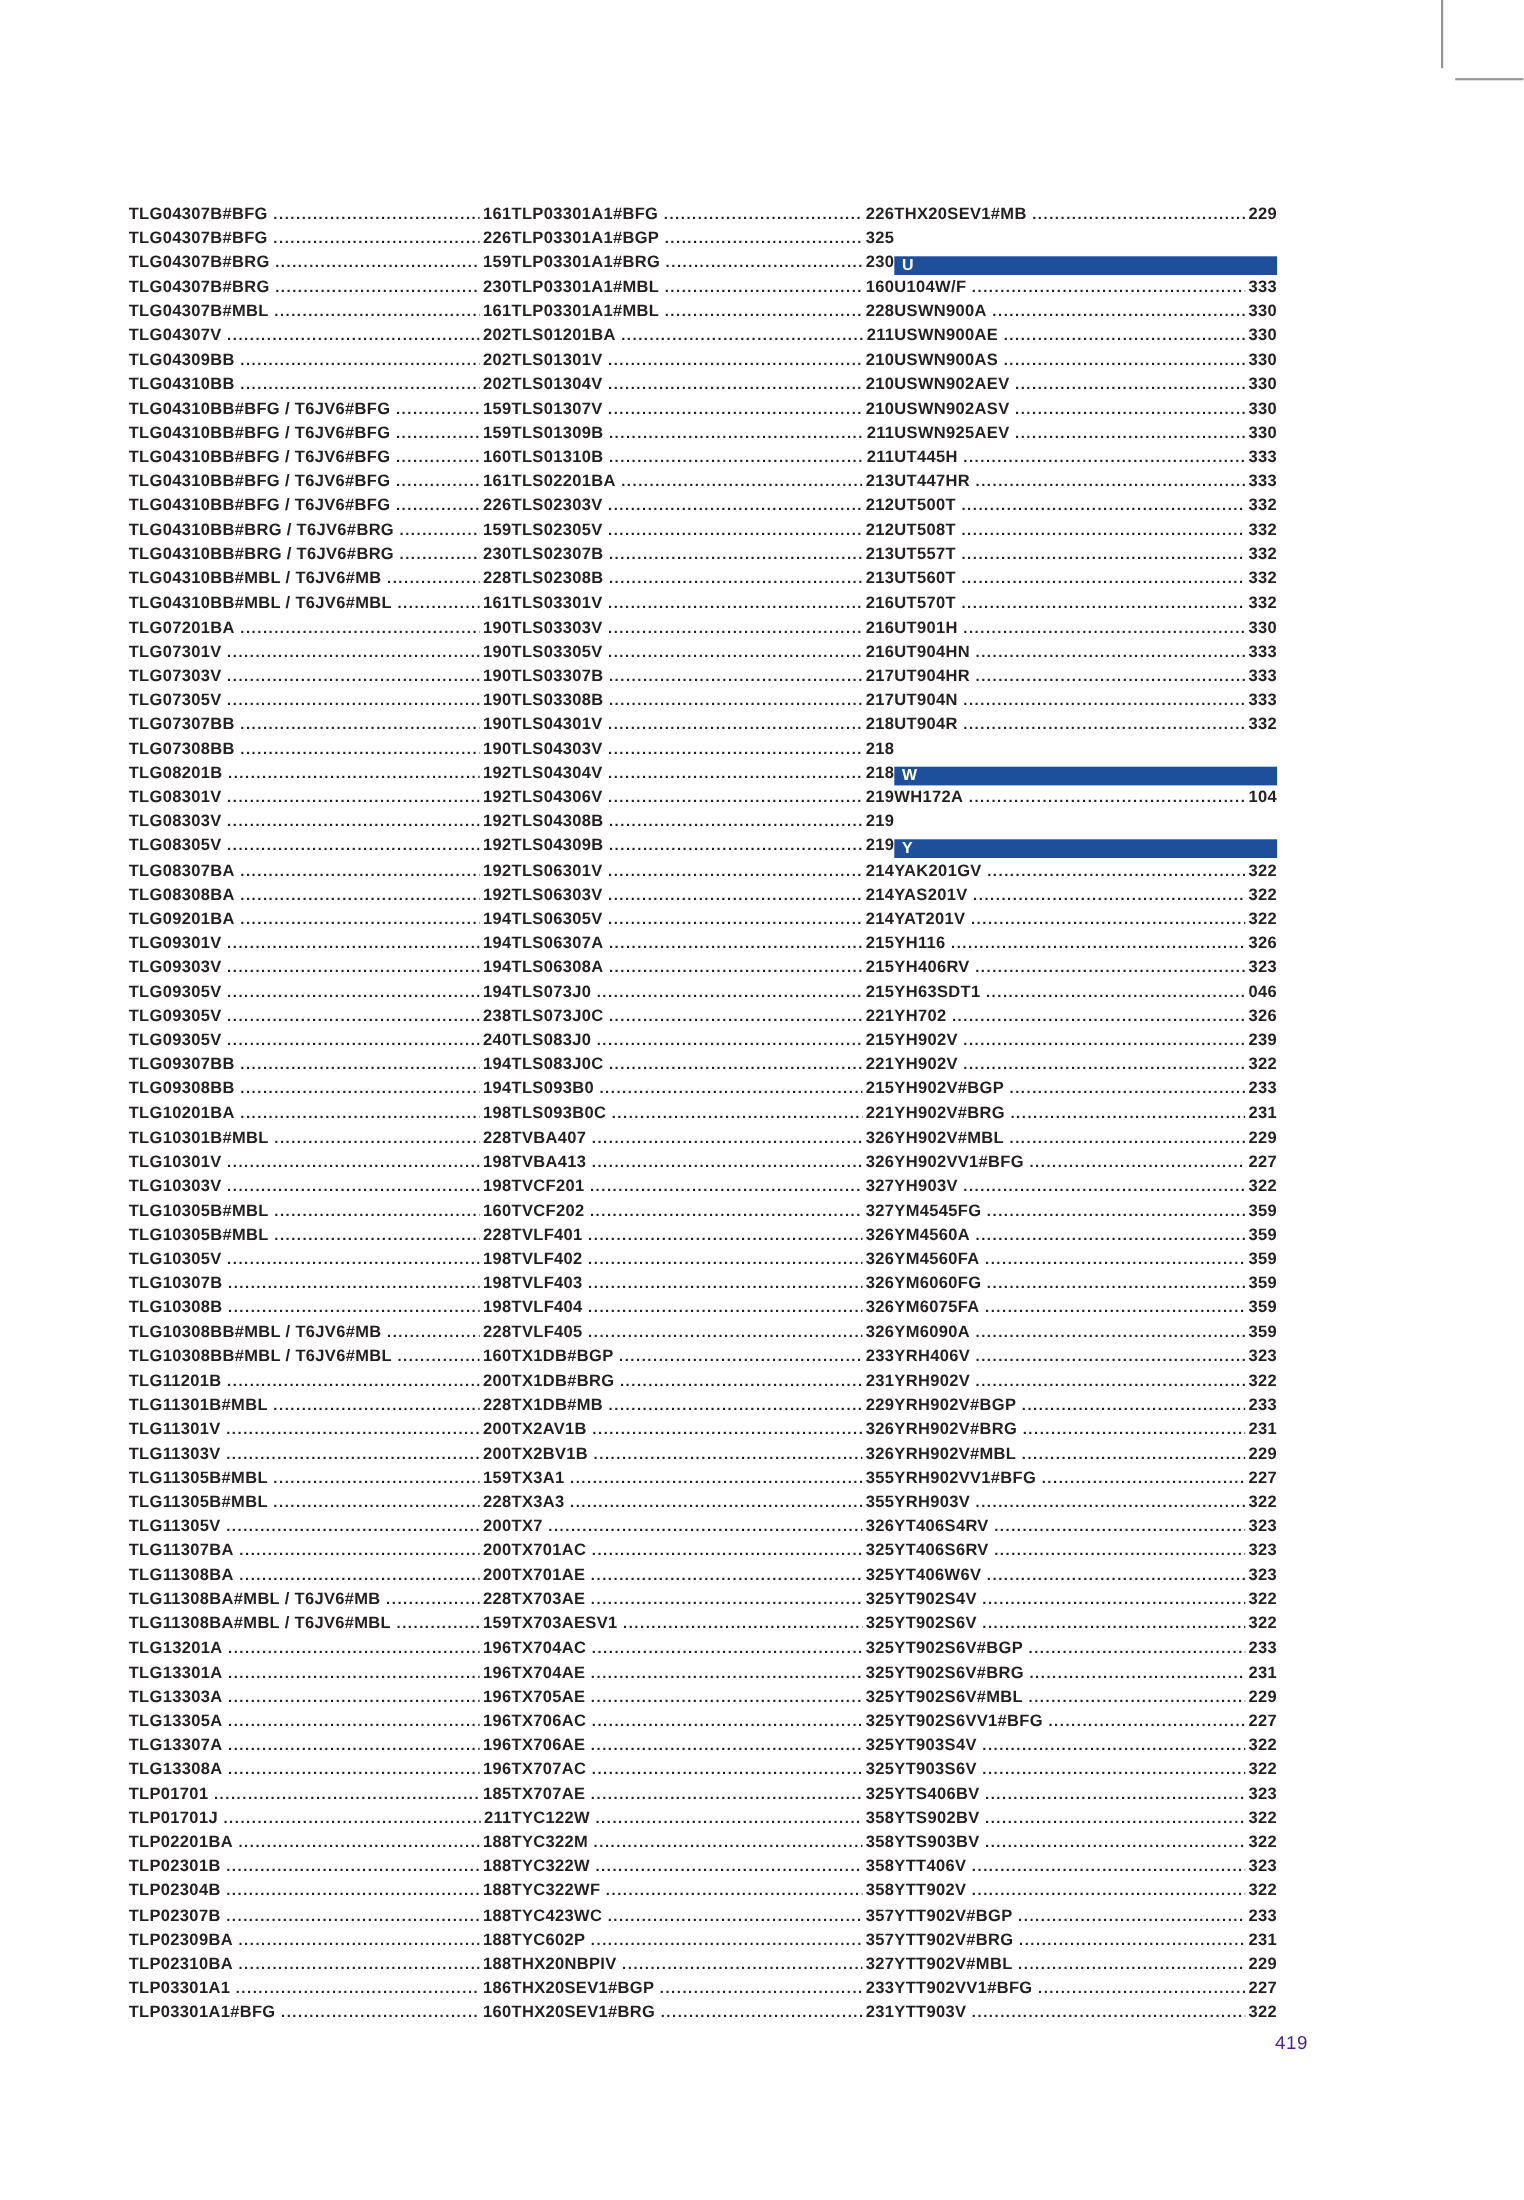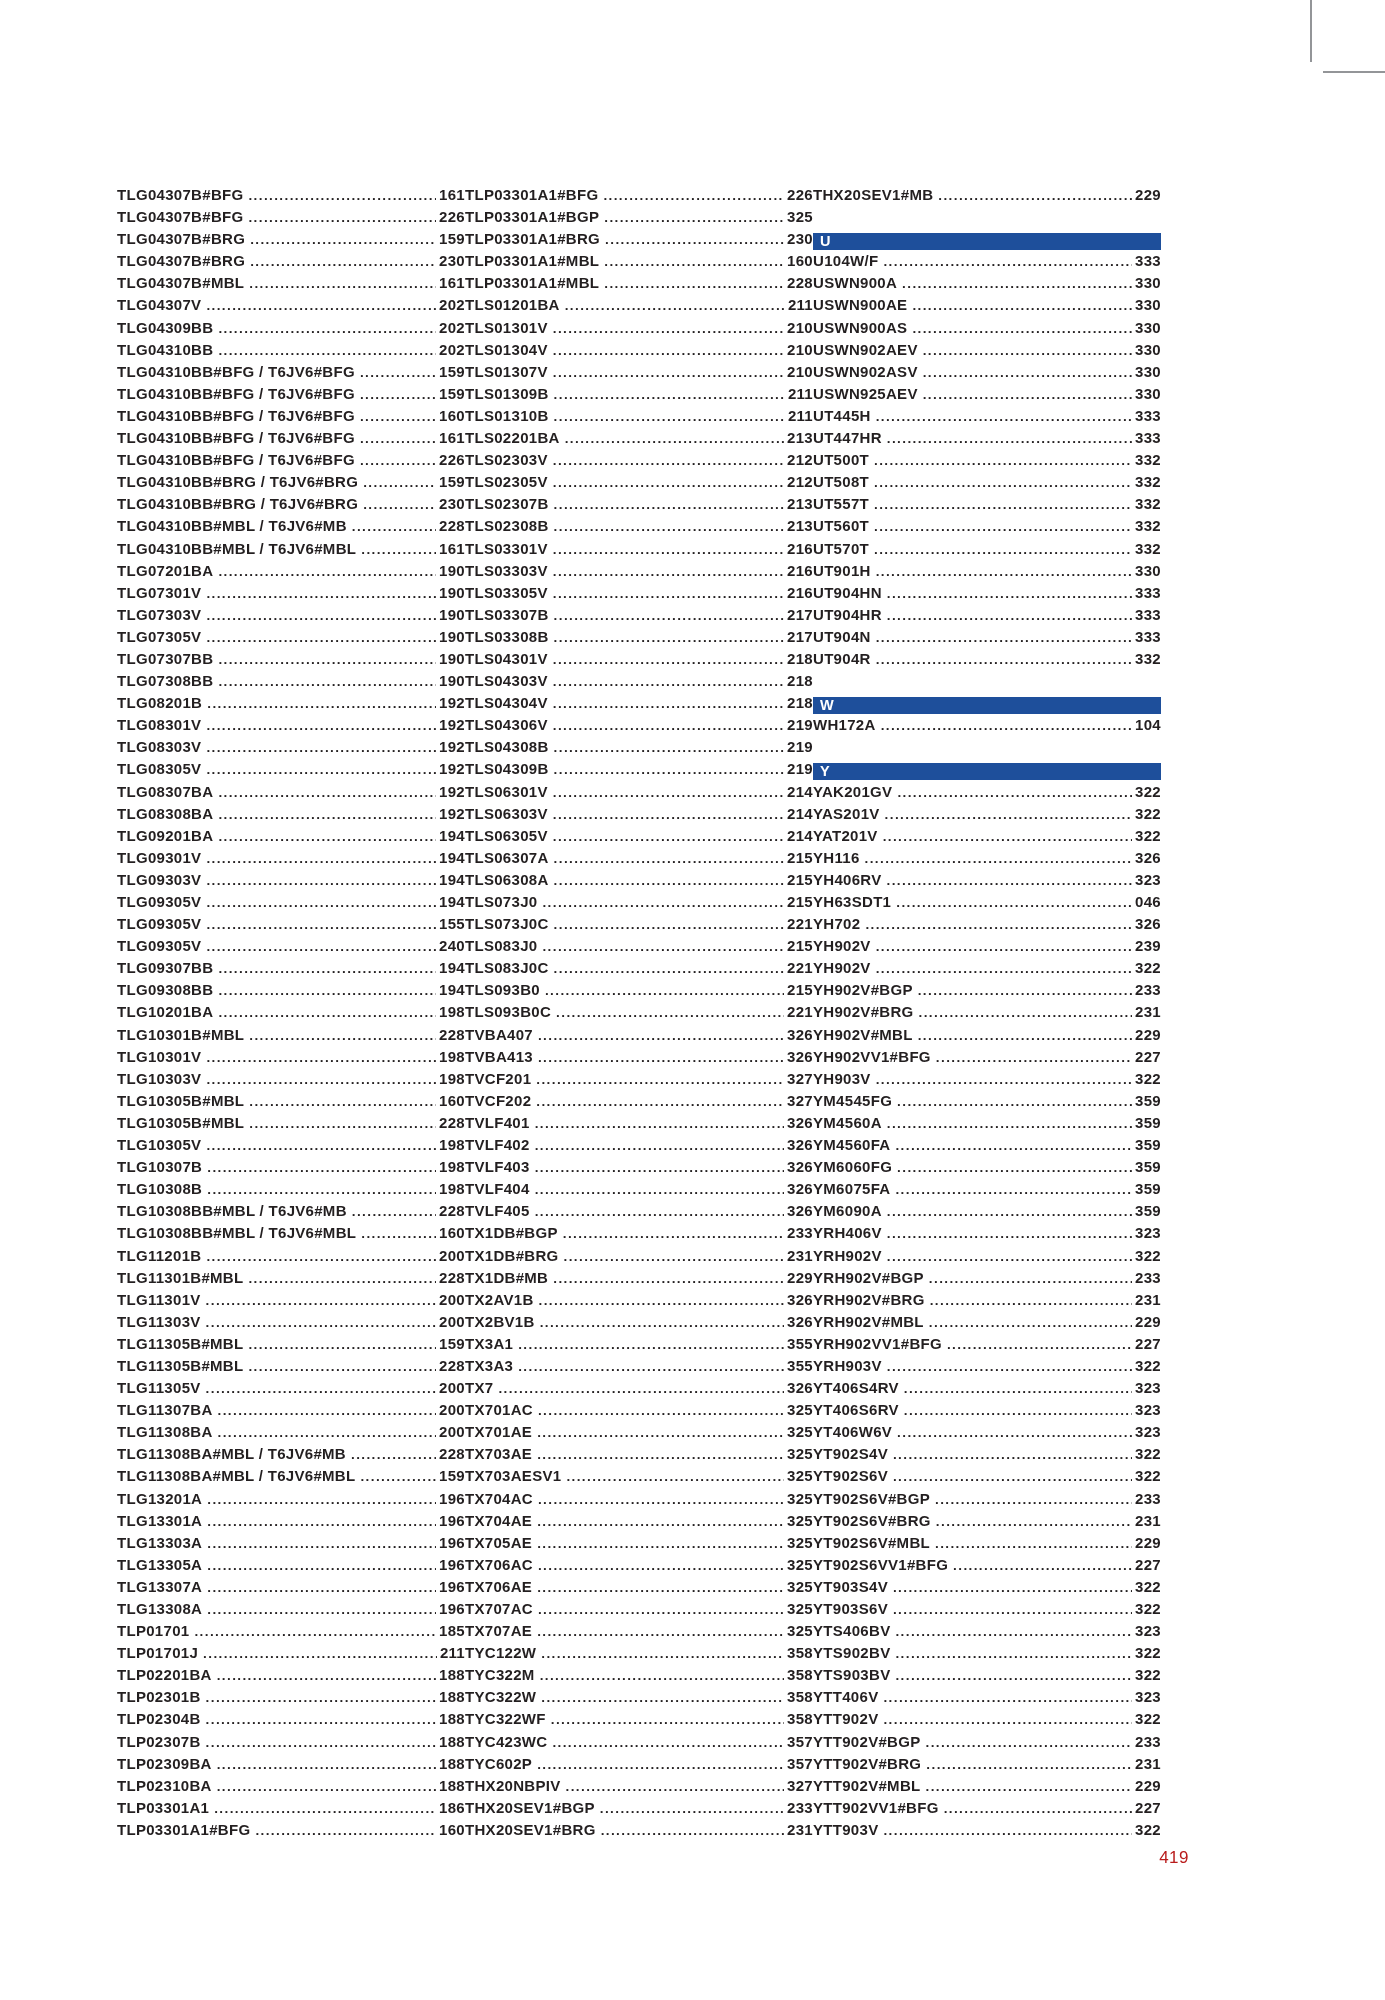--- a/index.html
+++ b/index.html
@@ -45,21 +45,21 @@
   .hdr { height: 22.1px; display: flex; align-items: center; }
   .hdr .bar {
     width: 100%; height: 17px;
     display: flex; align-items: center;
     padding-left: 7px;
     color: #ffffff; font-size: 14.5px; font-weight: 700;
   }
   .page-number {
     position: absolute; top: 1848px; left: 1117px; width: 72px;
     text-align: right;
-    font-size: 17px; font-weight: 400; color: #b91c1c; letter-spacing: 0.5px;
+    font-size: 17px; font-weight: 400; color: #4c1d95; letter-spacing: 0.5px;
   }
 </style>
 </head>
 <body>
 
 <div class="crop-v"></div>
 <div class="crop-h"></div>
 
 <main class="columns">
     <div class="col">
@@ -224,21 +224,21 @@
         <span class="pg">194</span>
       </div>
       <div class="row">
         <span class="name">TLG09305V</span>
         <span class="leader"></span>
         <span class="pg">194</span>
       </div>
       <div class="row">
         <span class="name">TLG09305V</span>
         <span class="leader"></span>
-        <span class="pg">155</span>
+        <span class="pg">238</span>
       </div>
       <div class="row">
         <span class="name">TLG09305V</span>
         <span class="leader"></span>
         <span class="pg">240</span>
       </div>
       <div class="row">
         <span class="name">TLG09307BB</span>
         <span class="leader"></span>
         <span class="pg">194</span>

